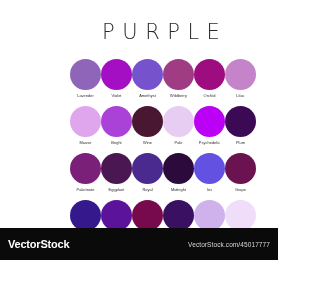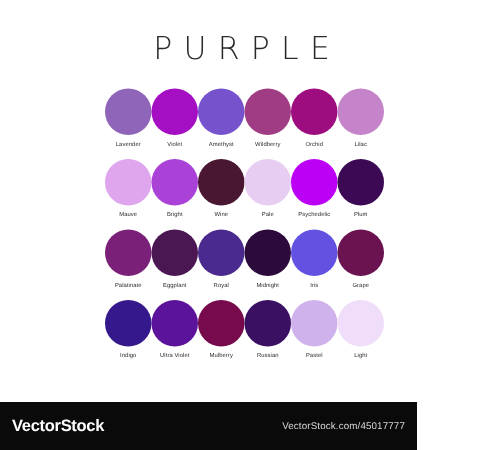--- a/index.html
+++ b/index.html
@@ -9,21 +9,21 @@
   body {
     width: 278px;
     height: 300px;
     background: #ffffff;
     font-family: "Liberation Sans", sans-serif;
     overflow: hidden;
   }
   .poster {
     position: relative;
     width: 278px;
-    height: 300px;
+    height: 260px;
     background: #ffffff;
     box-sizing: border-box;
     display: flex;
     flex-direction: column;
     padding-left: 44px;
   }
   .title {
     text-align: center;
     font-size: 21px;
     line-height: 1;

